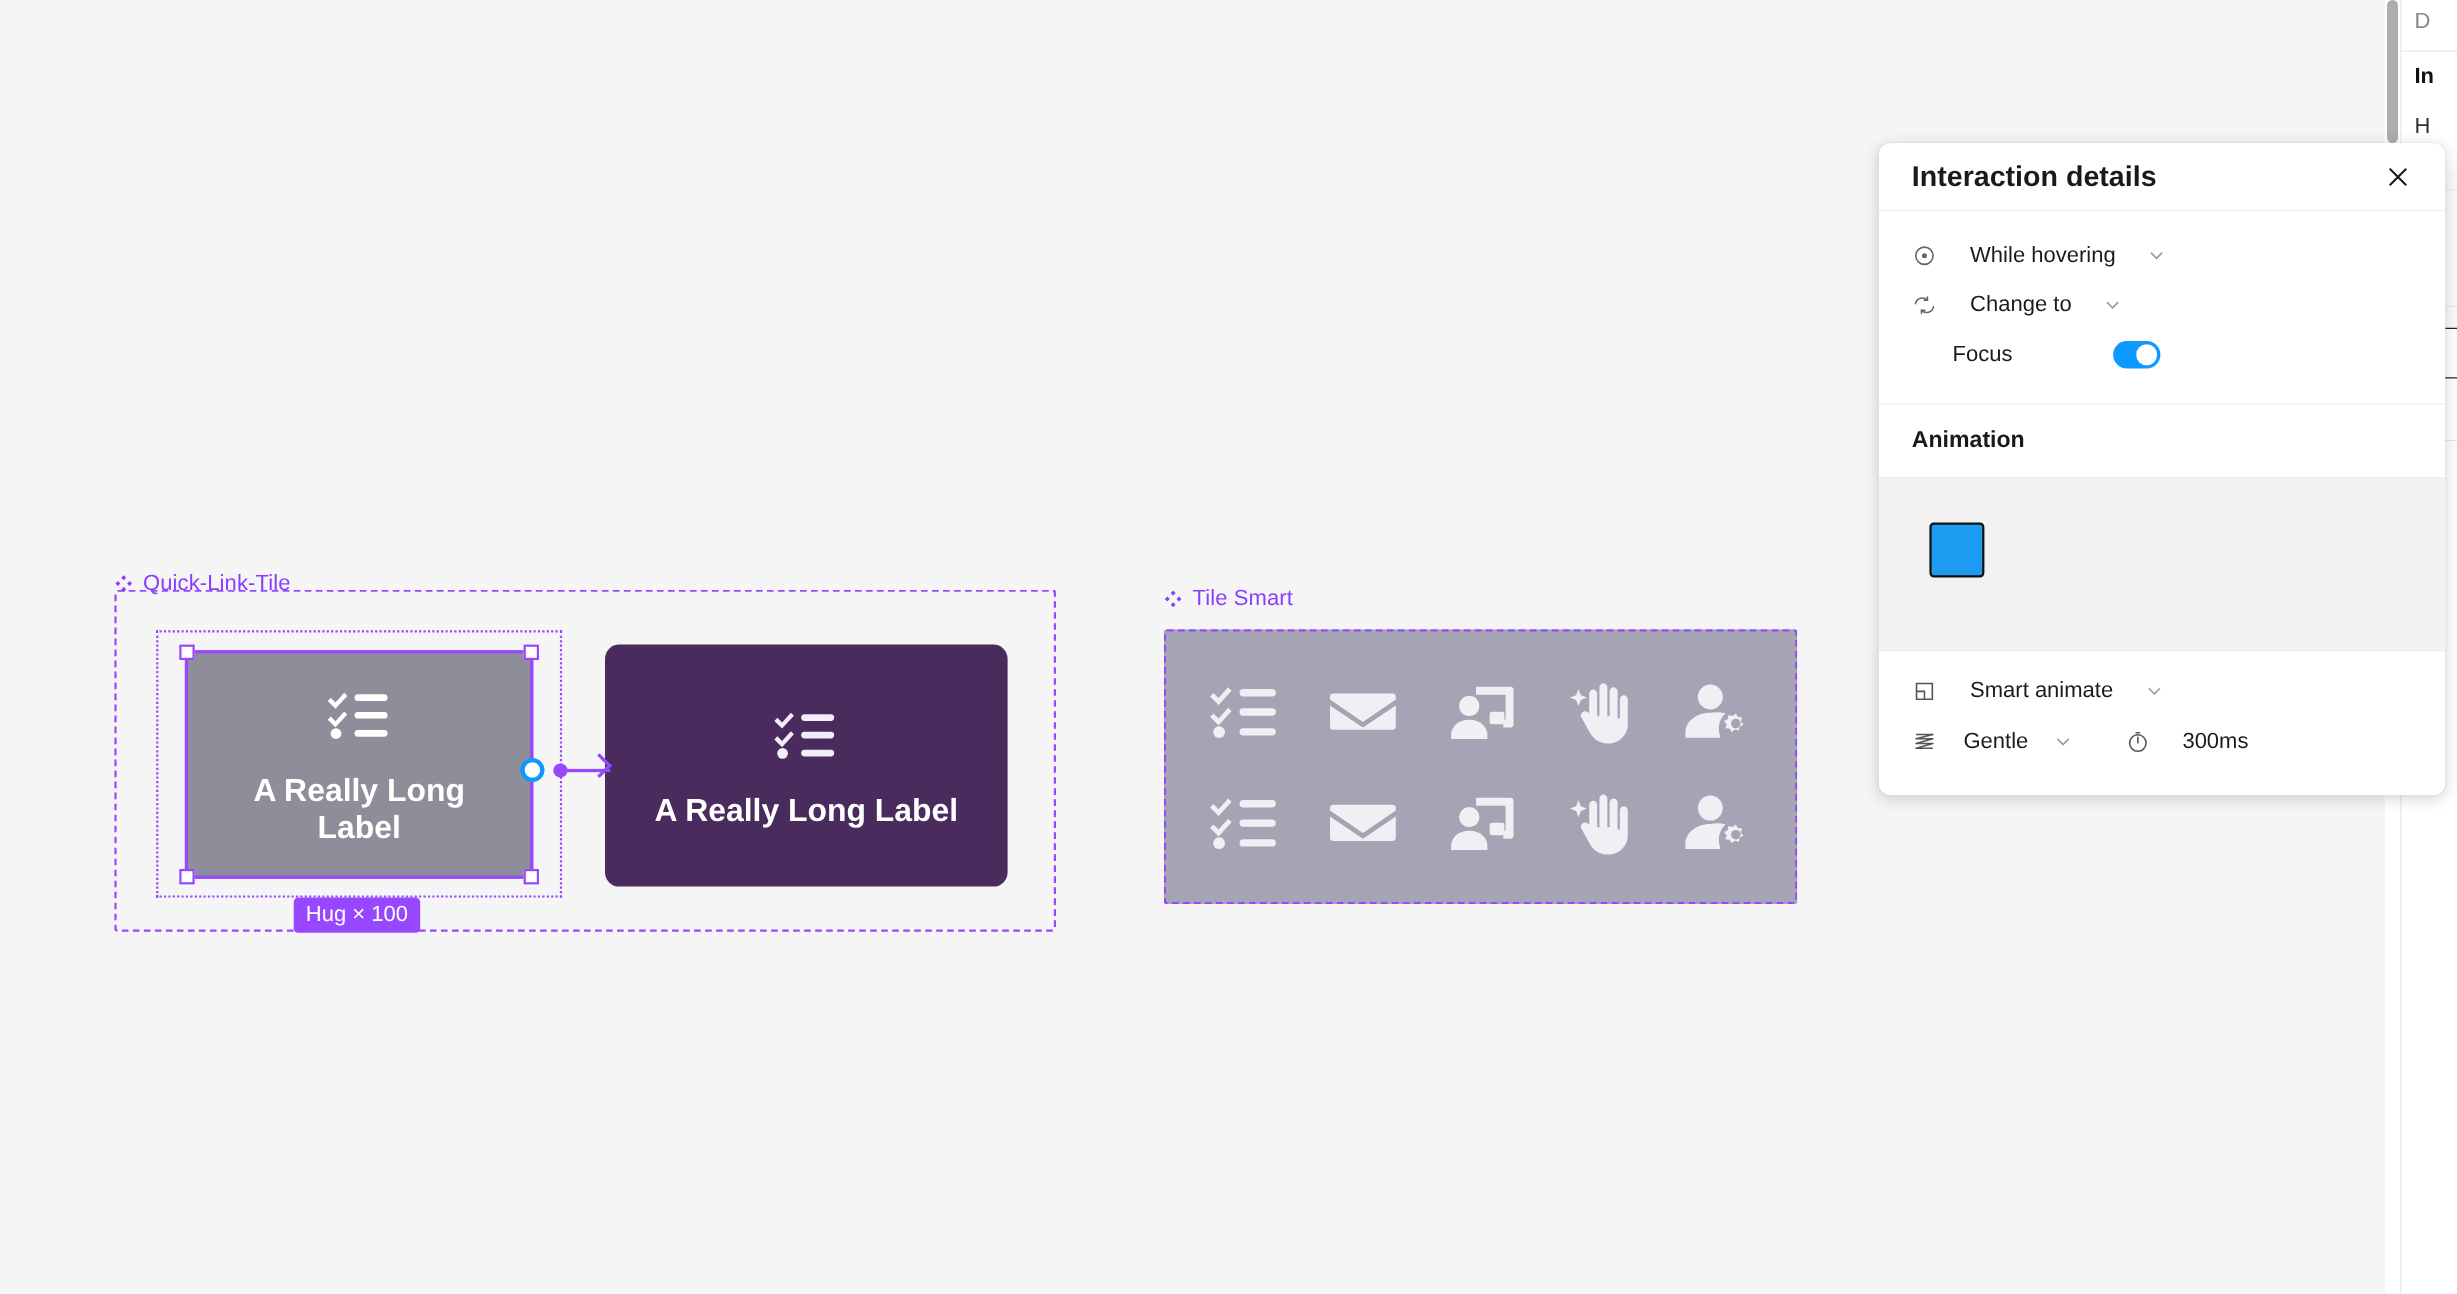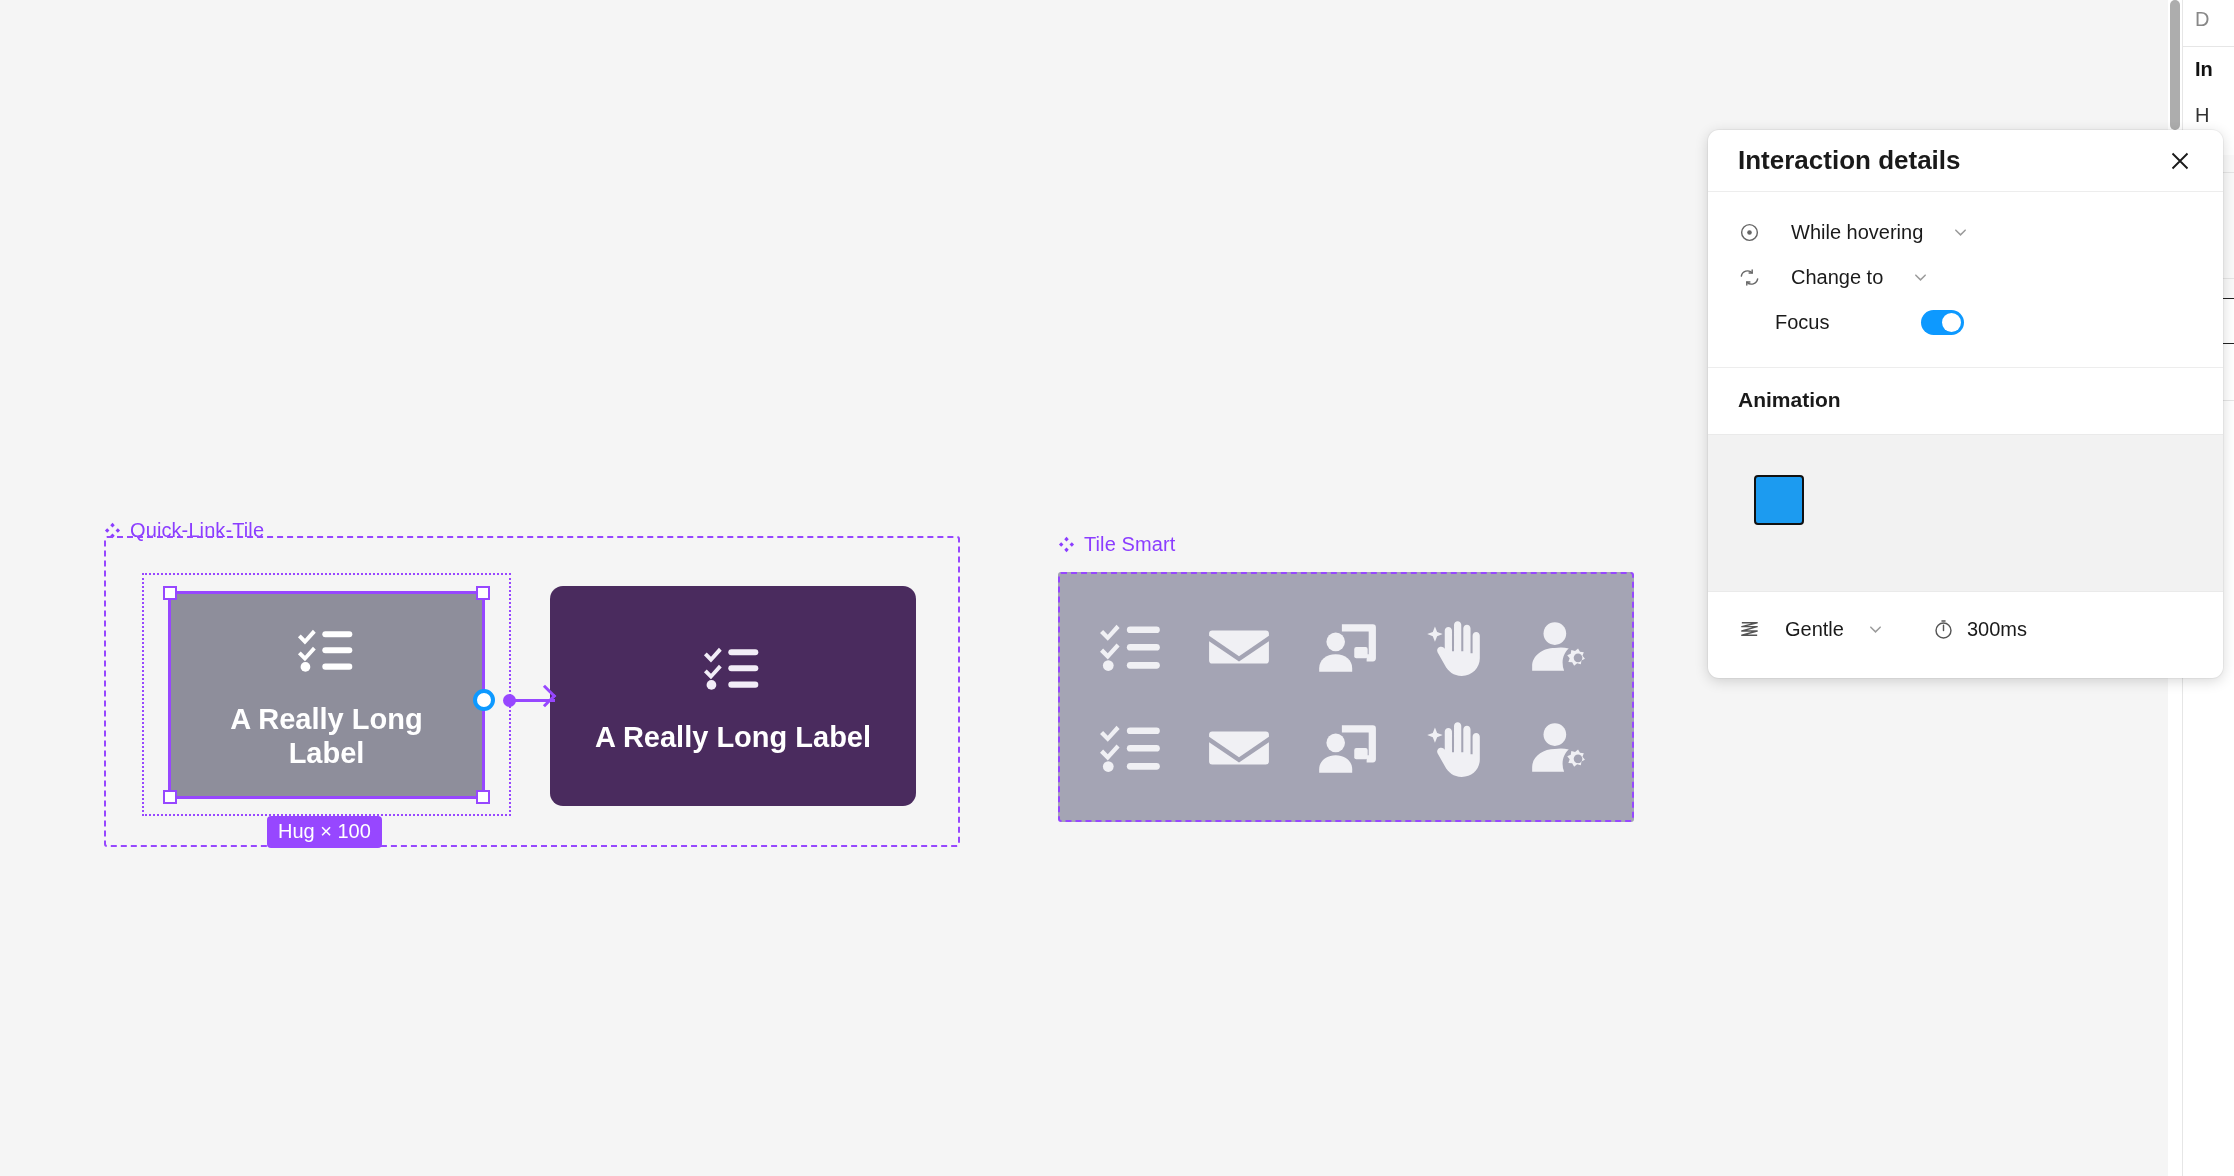--- a/index.html
+++ b/index.html
@@ -216,21 +216,21 @@
     height: 158px; position: relative;
   }
   #preview-square {
     position: absolute; left: 46px; top: 40px;
     width: 50px; height: 50px;
     background: #1C9BF0; border: 2px solid #111111; border-radius: 4px;
   }
   #anim-opts { padding: 14px 30px 26px; }
   .p-row-split { display: flex; align-items: center; height: 46px; }
   .p-row-split .left { display: flex; align-items: center; gap: 24px; width: 194px; }
-  .p-row-split .right { display: flex; align-items: center; gap: 12px; }
+  .p-row-split .right { display: flex; align-items: center; gap: 29px; }
 </style>
 </head>
 <body>
 
 <div id="canvas">
 
   <div class="cmp-label" style="left:104px; top:519px;">
     <svg class="cmp-diamond" viewBox="0 0 16 16">
       <g fill="#8B3DFF">
         <path d="M8 0.8 L10.1 3 L8 5.2 L5.9 3 Z"></path>
@@ -459,20 +459,30 @@
   <div class="p-divider"></div>
 
   <div id="anim-heading">Animation</div>
 
   <div id="preview">
     <div id="preview-square"></div>
   </div>
 
   <div id="anim-opts">
 
+    <div class="p-row">
+      <svg class="p-ico" viewBox="0 0 24 24">
+        <path d="M4.5 4.5 h15 v15 h-15 Z" fill="none" stroke="#555555" stroke-width="1.5"></path>
+        <path d="M4.5 12 h7.5 v7.5" fill="none" stroke="#555555" stroke-width="1.5"></path>
+      </svg>
+      <span class="p-text">Smart animate</span>
+      <svg class="chev" viewBox="0 0 16 16">
+        <path d="M3 5.5 L8 10.5 L13 5.5" fill="none" stroke="#9B9B9B" stroke-width="1.6" stroke-linecap="round"></path>
+      </svg>
+    </div>
 
     <div class="p-row-split">
       <div class="left">
         <svg class="p-ico" viewBox="0 0 24 24">
           <path d="M4 5 h16 L4 9 h16 L4 13.5 h16 L4 18 h16" fill="none" stroke="#555555" stroke-width="1.5" stroke-linejoin="round"></path>
         </svg>
         <span class="p-text">Gentle</span>
         <svg class="chev" viewBox="0 0 16 16">
           <path d="M3 5.5 L8 10.5 L13 5.5" fill="none" stroke="#9B9B9B" stroke-width="1.6" stroke-linecap="round"></path>
         </svg>

